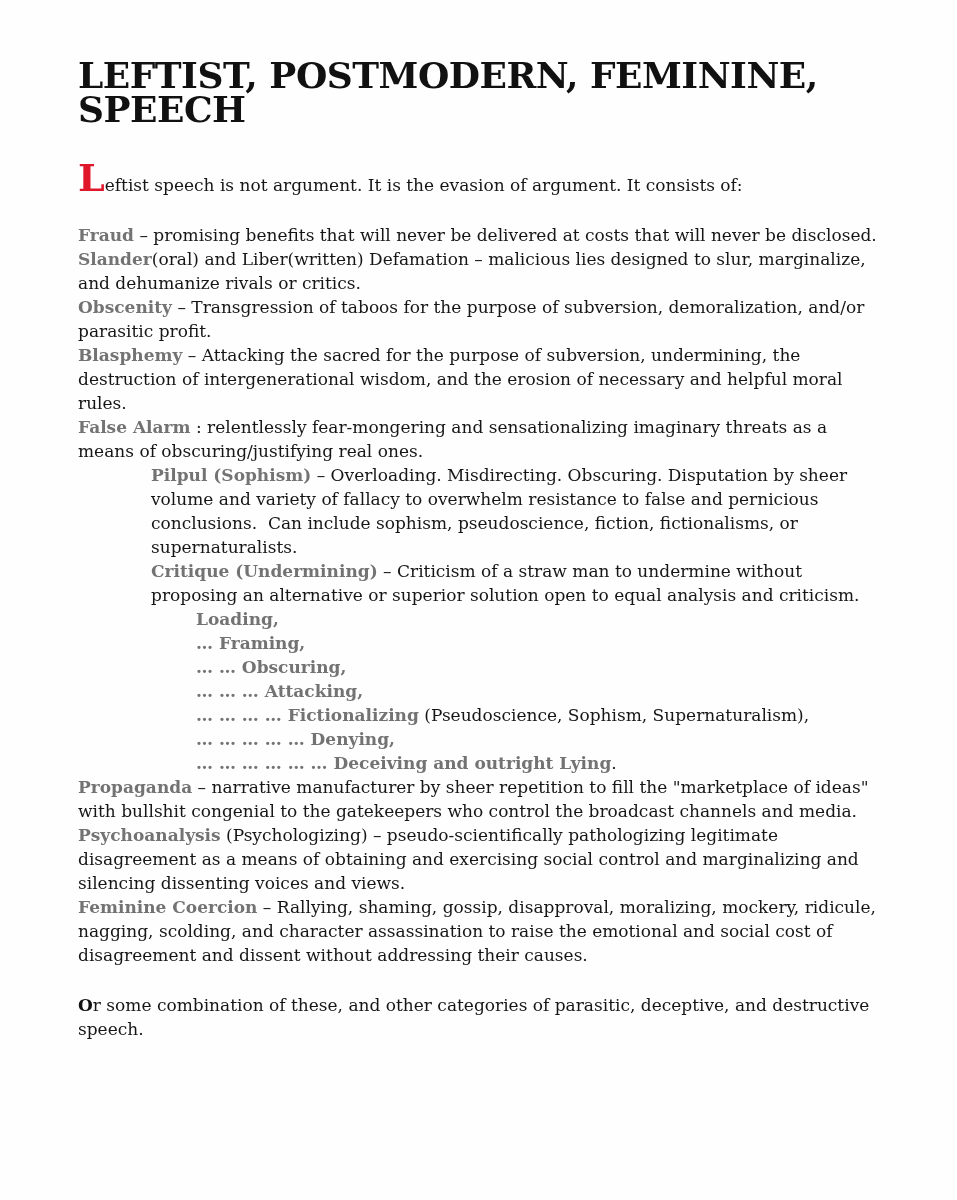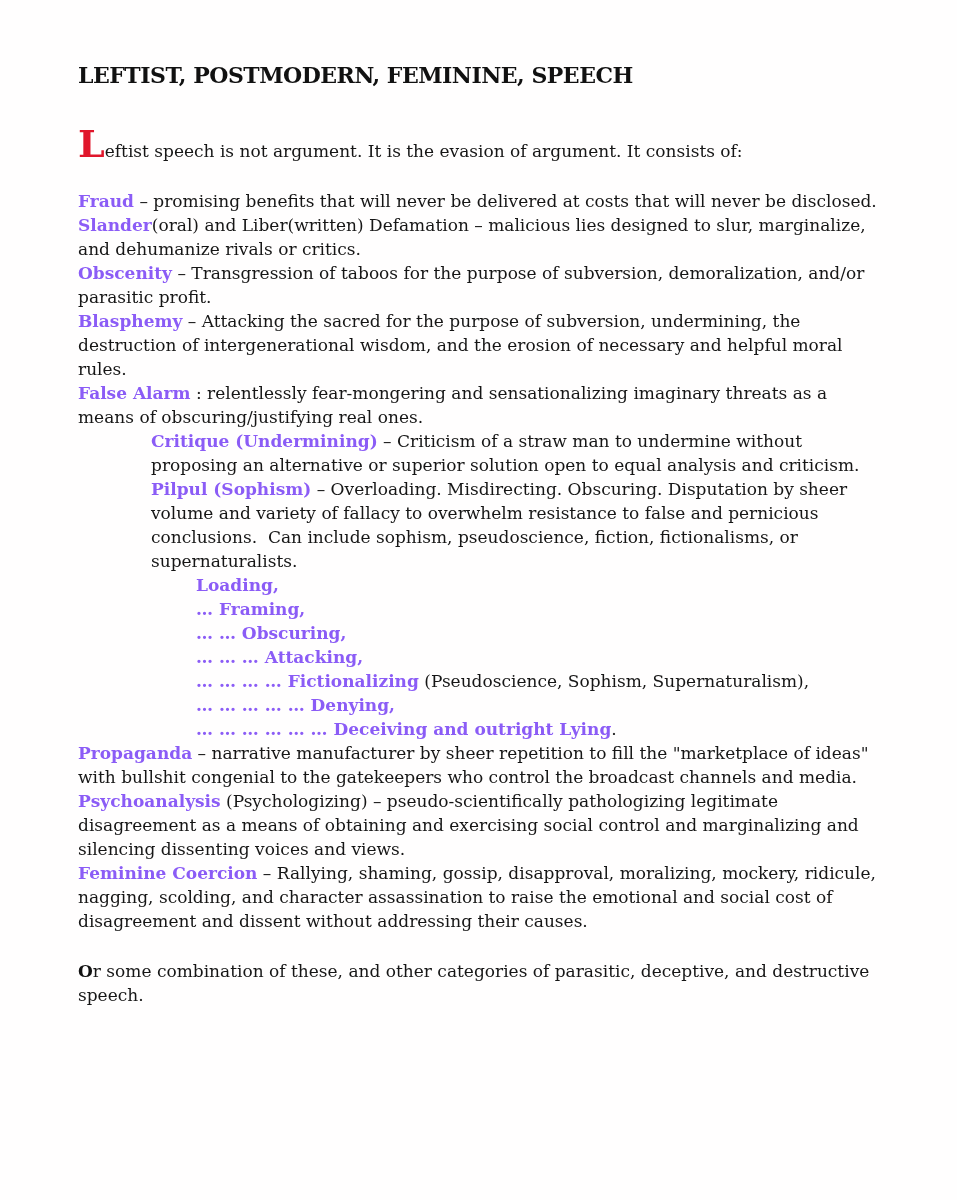--- a/index.html
+++ b/index.html
@@ -14,63 +14,63 @@
     box-sizing: border-box;
     background: #fffefe;
     color: #161616;
     font-family: "DejaVu Serif", "Liberation Serif", serif;
     font-size: 17px;
     line-height: 24px;
     padding: 58px 79px 44px 78px;
   }
   h1.doc-title {
     margin: 0 0 40px 0;
-    font-size: 22px;
+    font-size: 36px;
     line-height: 34px;
     font-weight: bold;
     letter-spacing: -0.5px;
     color: #111111;
   }
   p.intro {
     margin: 0 0 26px 0;
   }
   .dropcap {
     font-size: 38px;
     line-height: 24px;
     font-weight: bold;
     color: var(--accent, #e0162b);
   }
   .entries p.entry {
     margin: 0;
   }
   .entries p.entry.indent-1 { margin-left: 73px; }
   .entries p.entry.indent-2 { margin-left: 118px; }
-  .entries b { font-weight: bold; color: #8b5cf6; }
+  .entries b { font-weight: bold; color: #737373; }
   p.outro {
     margin: 26px 0 0 0;
   }
   .lead-bold { font-weight: bold; color: #111111; }
 </style>
 </head>
 <body>
 
 <div class="page">
 
   <h1 class="doc-title">LEFTIST, POSTMODERN, FEMININE, SPEECH</h1>
 
   <p class="intro"><span class="dropcap">L</span><span>eftist speech is not argument. It is the evasion of argument. It consists of:</span></p>
 
   <div class="entries" id="entries">
       <p class="entry indent-0"><b>Fraud</b><span> – promising benefits that will never be delivered at costs that will never be disclosed.</span></p>
       <p class="entry indent-0"><b>Slander</b><span>(oral) and Liber(written) Defamation – malicious lies designed to slur, marginalize, and dehumanize rivals or critics.</span></p>
       <p class="entry indent-0"><b>Obscenity</b><span> – Transgression of taboos for the purpose of subversion, demoralization, and/or parasitic profit.</span></p>
       <p class="entry indent-0"><b>Blasphemy</b><span> – Attacking the sacred for the purpose of subversion, undermining, the destruction of intergenerational wisdom, and the erosion of necessary and helpful moral rules.</span></p>
       <p class="entry indent-0"><b>False Alarm</b><span> : relentlessly fear-mongering and sensationalizing imaginary threats as a means of obscuring/justifying real ones.</span></p>
+      <p class="entry indent-1"><b>Pilpul (Sophism)</b><span> – Overloading. Misdirecting. Obscuring. Disputation by sheer volume and variety of fallacy to overwhelm resistance to false and pernicious conclusions.&nbsp; Can include sophism, pseudoscience, fiction, fictionalisms, or supernaturalists.</span></p>
       <p class="entry indent-1"><b>Critique (Undermining)</b><span> – Criticism of a straw man to undermine without proposing an alternative or superior solution open to equal analysis and criticism.</span></p>
-      <p class="entry indent-1"><b>Pilpul (Sophism)</b><span> – Overloading. Misdirecting. Obscuring. Disputation by sheer volume and variety of fallacy to overwhelm resistance to false and pernicious conclusions.&nbsp; Can include sophism, pseudoscience, fiction, fictionalisms, or supernaturalists.</span></p>
       <p class="entry indent-2"><b>Loading,</b></p>
       <p class="entry indent-2"><b>… Framing,</b></p>
       <p class="entry indent-2"><b>… … Obscuring,</b></p>
       <p class="entry indent-2"><b>… … … Attacking,</b></p>
       <p class="entry indent-2"><b>… … … … Fictionalizing</b><span> (Pseudoscience, Sophism, Supernaturalism),</span></p>
       <p class="entry indent-2"><b>… … … … … Denying,</b></p>
       <p class="entry indent-2"><b>… … … … … … Deceiving and outright Lying</b><span>.</span></p>
       <p class="entry indent-0"><b>Propaganda</b><span> – narrative manufacturer by sheer repetition to fill the "marketplace of ideas" with bullshit congenial to the gatekeepers who control the broadcast channels and media.</span></p>
       <p class="entry indent-0"><b>Psychoanalysis</b><span> (Psychologizing) – pseudo-scientifically pathologizing legitimate disagreement as a means of obtaining and exercising social control and marginalizing and silencing dissenting voices and views.</span></p>
       <p class="entry indent-0"><b>Feminine Coercion</b><span> – Rallying, shaming, gossip, disapproval, moralizing, mockery, ridicule, nagging, scolding, and character assassination to raise the emotional and social cost of disagreement and dissent without addressing their causes.</span></p>

